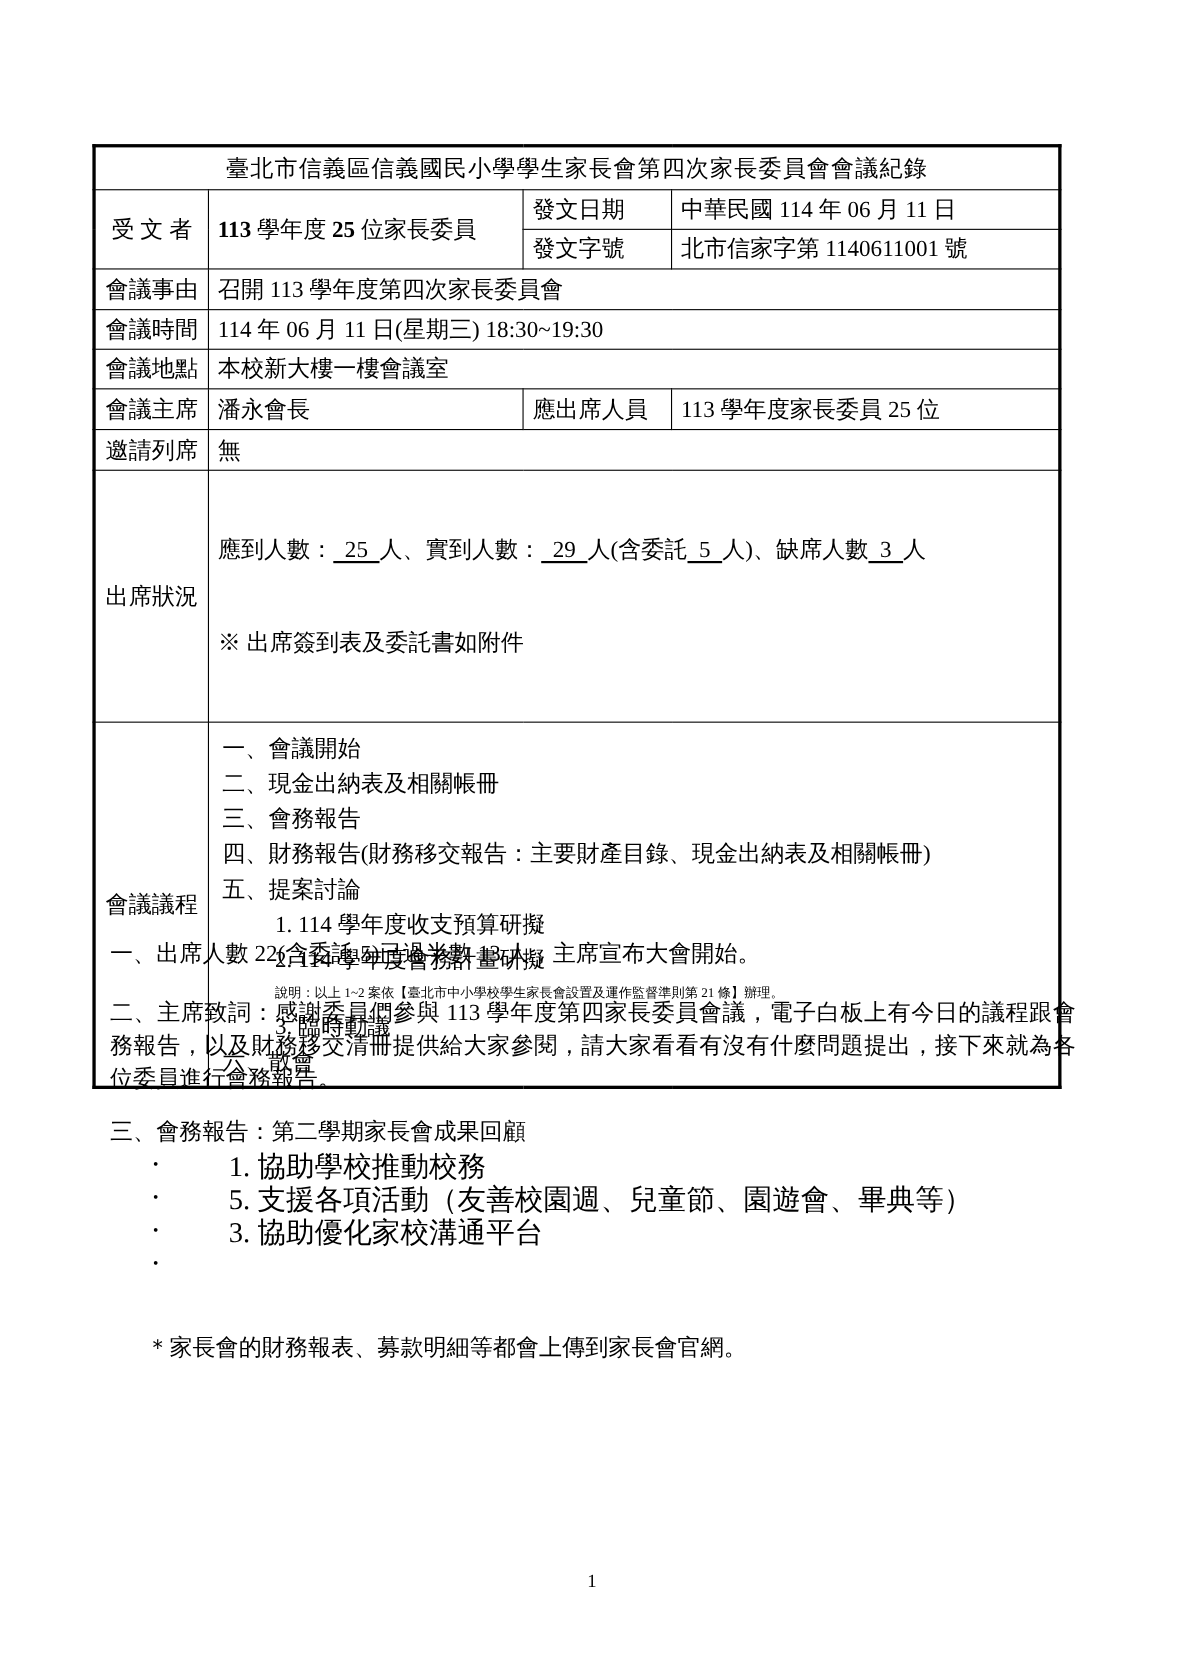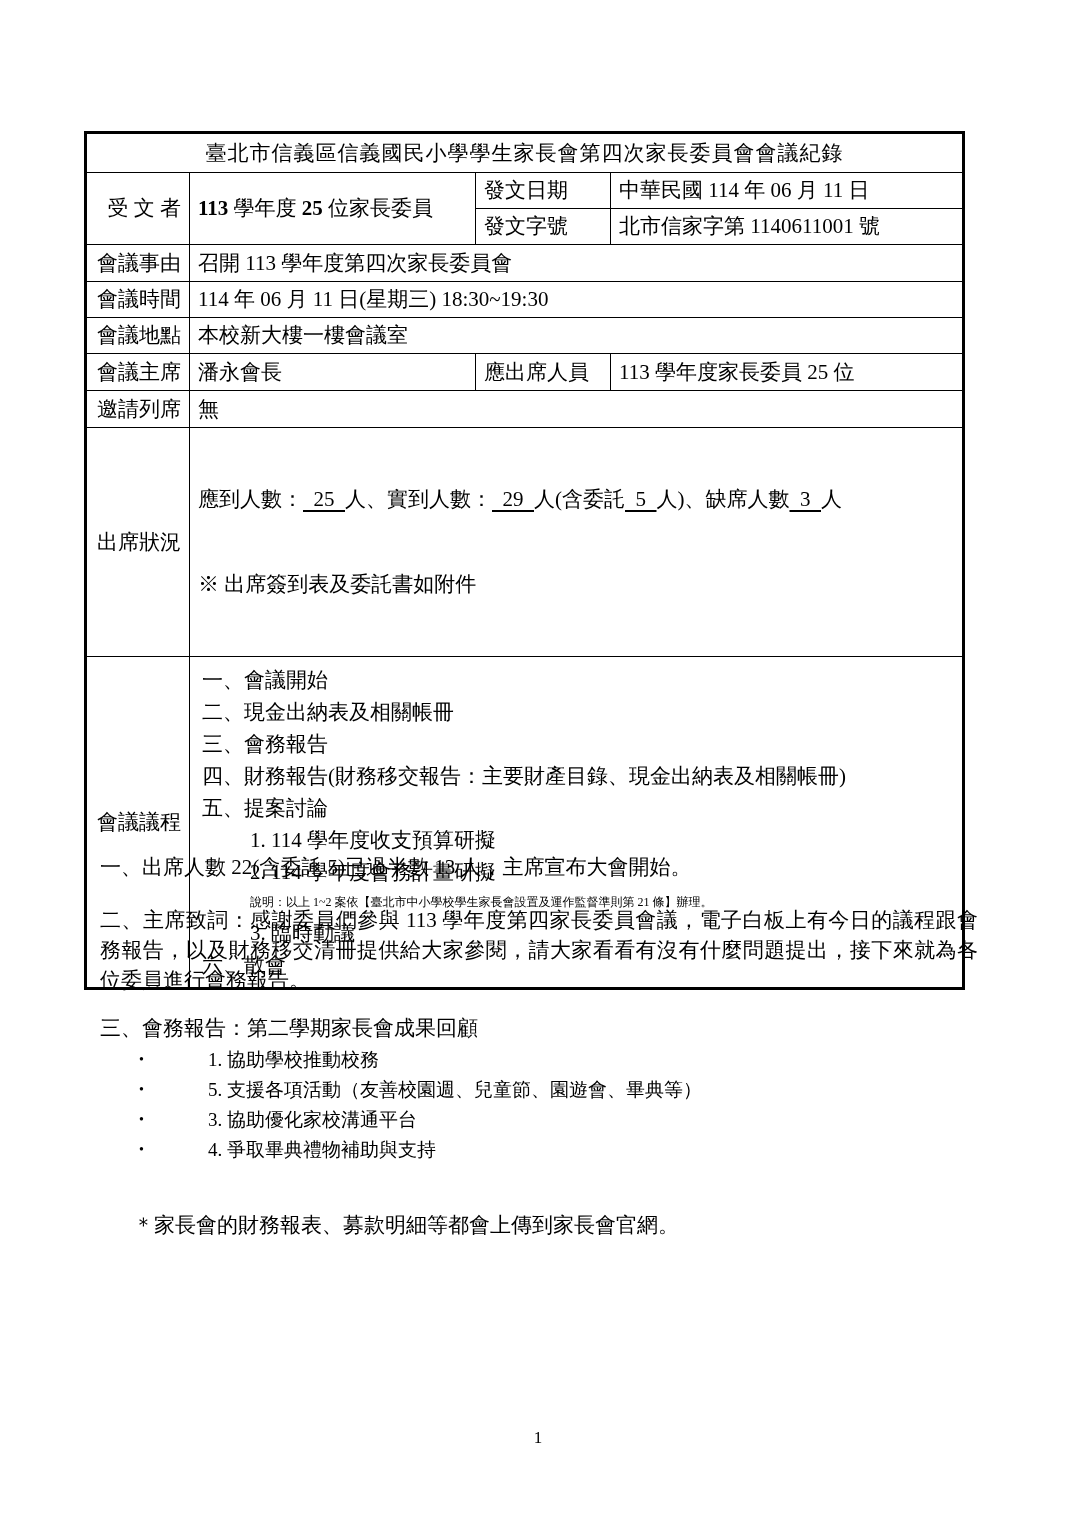--- a/index.html
+++ b/index.html
@@ -25,21 +25,21 @@
   }
   .doc-table td {
     border: 1.5px solid #000;
     font-size: 21px;
     vertical-align: middle;
     padding: 0 8px;
     line-height: 1.35;
     overflow: hidden;
   }
   .title-cell { text-align: center; height: 38px; letter-spacing: 1px; padding: 0; }
-  .lbl  { text-align: right; padding: 0; }
+  .lbl  { text-align: center; padding: 0; }
   .lbl2 { text-align: left; padding-left: 10px; }
   .val  { text-align: left; padding-left: 12px; }
   .b    { font-weight: bold; }
 
   .h35 td { height: 35px; }
   .h36 td { height: 36px; }
   .h60 td { height: 60px; }
 
   .att-cell { padding: 0 0 0 12px; white-space: pre-wrap; }
   .att-line { line-height: 29px; }
@@ -51,21 +51,21 @@
   .ag.note { padding-left: 52px; font-size: 12px; line-height: 29px; }
 
   
   .para { position: absolute; left: 100px; width: 878px; font-size: 21px; line-height: 30px; }
   .p1  { top: 852px; }
   .p2  { top: 905px; text-align: justify; }
   .p3h { top: 1013px; }
   .bullets { position: absolute; left: 100px; top: 1045px; width: 878px; }
   .brow { display: flex; align-items: center; height: 30px; padding-left: 39px; }
   .bdot { width: 69px; font-size: 14px; flex: 0 0 69px; }
-  .btxt { font-size: 19px; }
+  .btxt { font-size: 26px; }
   .p4h { top: 1180px; }
   .p4n { top: 1210px; padding-left: 33px; box-sizing: border-box; }
   .pageno {
     position: absolute; left: 0; top: 1428px; width: 1076px;
     text-align: center; font-size: 17px;
   }
 </style>
 </head>
 <body>
 
@@ -153,21 +153,20 @@
     <div class="brow">
       <span class="bdot">•</span>
       <span class="btxt">5. 支援各項活動（友善校園週、兒童節、園遊會、畢典等）</span>
     </div>
     <div class="brow">
       <span class="bdot">•</span>
       <span class="btxt">3. 協助優化家校溝通平台</span>
     </div>
     <div class="brow">
       <span class="bdot">•</span>
-      <span class="btxt">4. 爭取畢典禮物補助與支持</span>
     </div>
   </div>
 
   <div class="para p4n">＊家長會的財務報表、募款明細等都會上傳到家長會官網。</div>
 
   <div class="pageno">1</div>
 
 </div>
 
 </body></html>

